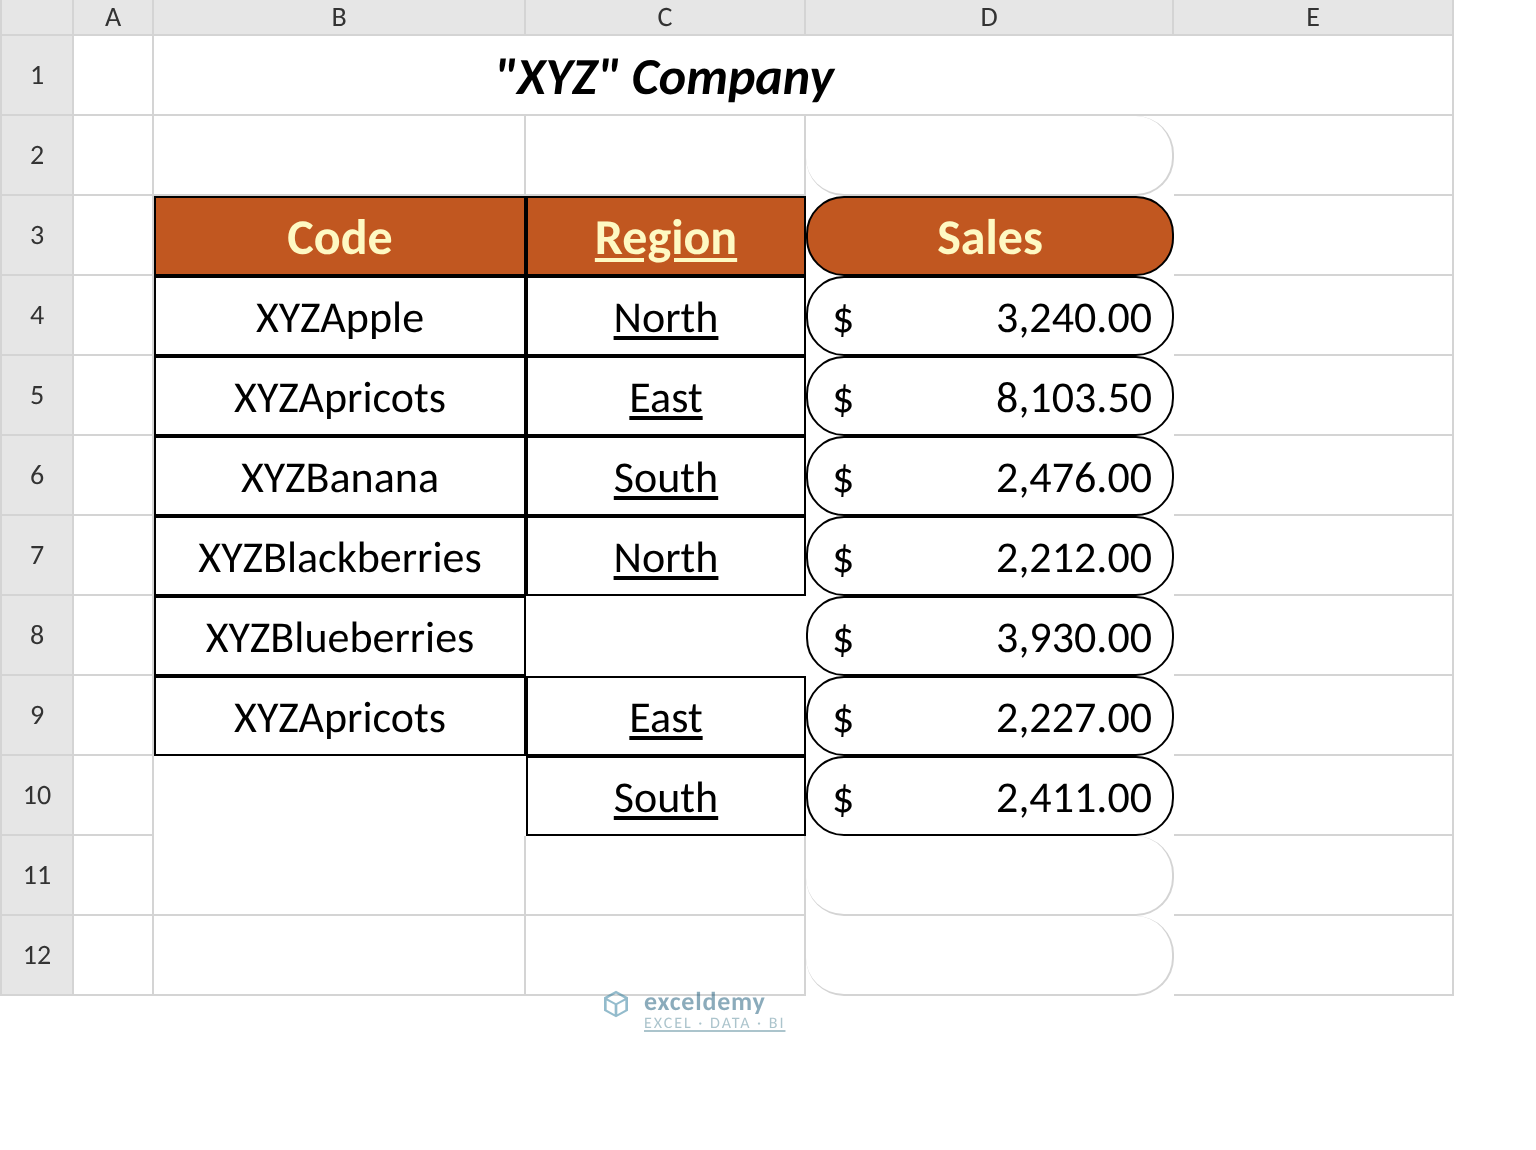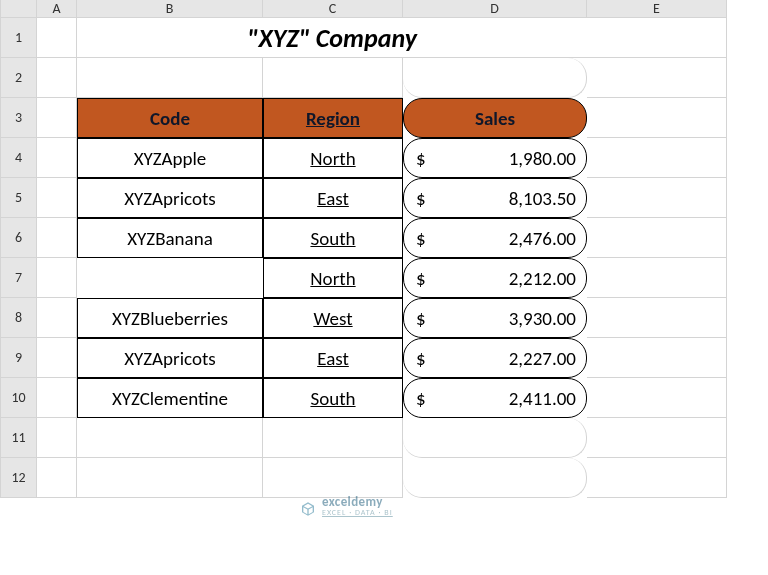--- a/index.html
+++ b/index.html
@@ -27,58 +27,58 @@
     justify-content: center;
     font-size: 14px;
     color: #333;
   }
   .cell {
     border-right: 1px solid #d4d4d4;
     border-bottom: 1px solid #d4d4d4;
     display: flex;
     align-items: center;
     justify-content: center;
-    font-size: 19px;
+    font-size: 22px;
     color: #000;
     overflow: hidden;
     position: relative;
   }
   .title {
     font-style: italic;
     font-weight: bold;
     font-size: 26px;
     justify-content: center;
     border-right: none;
   }
   .title-span {
     grid-column: 3 / span 3;
   }
   .th {
     background: #c15720;
-    color: #0f172a;
+    color: #fef9c3;
     font-weight: bold;
-    font-size: 19px;
+    font-size: 25px;
     border: 1px solid #000 !important;
   }
   .td {
     border: 1px solid #000 !important;
     background: #fff;
   }
   .money {
     justify-content: space-between;
     padding: 0 10px 0 12px;
   }
   .money .cur { }
   .money .val { }
   .watermark {
     position: absolute;
     left: 300px;
     top: 494px;
     display: flex;
-    align-items: flex-end;
+    align-items: flex-start;
     gap: 6px;
     opacity: 0.5;
     font-size: 12px;
     color: #1a5a7a;
   }
   .watermark .logo {
     width: 16px; height: 16px;
     display: inline-block;
   }
   .watermark .brand { font-weight: bold; letter-spacing: 0.4px; font-size: 13px; }
@@ -120,21 +120,21 @@
   <div class="cell th colC">Region</div>
   <div class="cell th colD">Sales</div>
   <div class="cell colE"></div>
 
   <div class="rowhead">4</div>
   <div class="cell colA"></div>
   <div class="cell td colB">XYZApple</div>
   <div class="cell td colC">North</div>
   <div class="cell td money colD">
       <span class="cur">$</span>
-      <span class="val">1,980.00</span>
+      <span class="val">3,240.00</span>
     </div>
   <div class="cell colE"></div>
 
   <div class="rowhead">5</div>
   <div class="cell colA"></div>
   <div class="cell td colB">XYZApricots</div>
   <div class="cell td colC">East</div>
   <div class="cell td money colD">
       <span class="cur">$</span>
       <span class="val">8,103.50</span>
@@ -146,50 +146,49 @@
   <div class="cell td colB">XYZBanana</div>
   <div class="cell td colC">South</div>
   <div class="cell td money colD">
       <span class="cur">$</span>
       <span class="val">2,476.00</span>
     </div>
   <div class="cell colE"></div>
 
   <div class="rowhead">7</div>
   <div class="cell colA"></div>
+  <div class="cell td colB">XYZBlackberries</div>
   <div class="cell td colC">North</div>
   <div class="cell td money colD">
       <span class="cur">$</span>
       <span class="val">2,212.00</span>
     </div>
   <div class="cell colE"></div>
 
   <div class="rowhead">8</div>
   <div class="cell colA"></div>
   <div class="cell td colB">XYZBlueberries</div>
-  <div class="cell td colC">West</div>
   <div class="cell td money colD">
       <span class="cur">$</span>
       <span class="val">3,930.00</span>
     </div>
   <div class="cell colE"></div>
 
   <div class="rowhead">9</div>
   <div class="cell colA"></div>
   <div class="cell td colB">XYZApricots</div>
   <div class="cell td colC">East</div>
   <div class="cell td money colD">
       <span class="cur">$</span>
       <span class="val">2,227.00</span>
     </div>
   <div class="cell colE"></div>
 
   <div class="rowhead">10</div>
   <div class="cell colA"></div>
-  <div class="cell td colB">XYZClementine</div>
   <div class="cell td colC">South</div>
   <div class="cell td money colD">
       <span class="cur">$</span>
       <span class="val">2,411.00</span>
     </div>
   <div class="cell colE"></div>
 
   <div class="rowhead">11</div>
   <div class="cell colA"></div>
   <div class="cell colB"></div>

